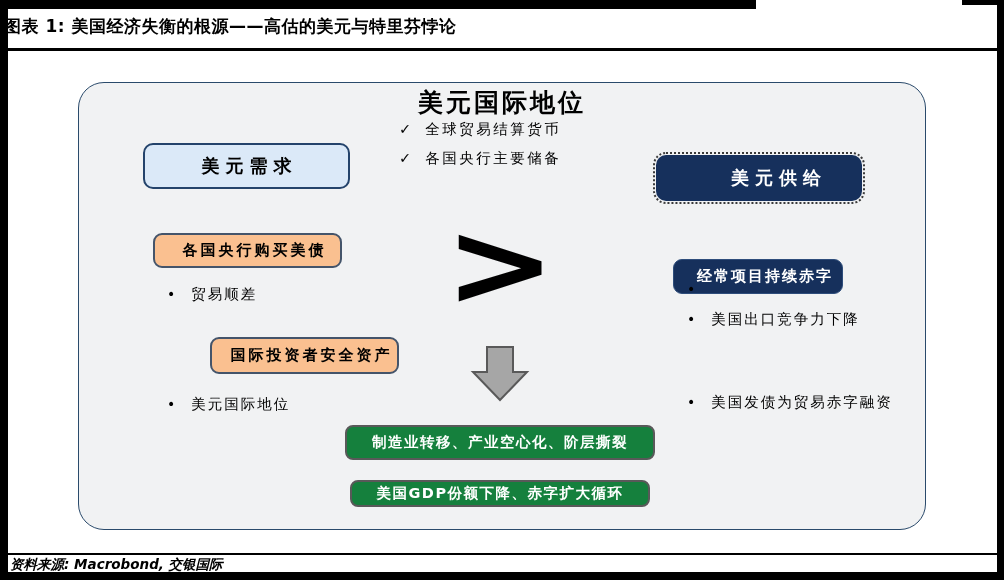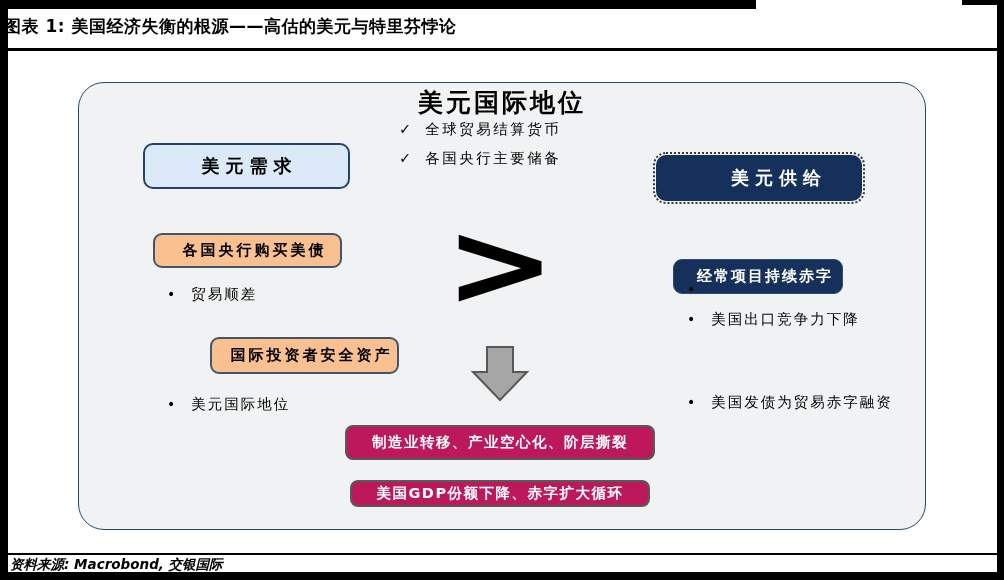--- a/index.html
+++ b/index.html
@@ -60,21 +60,21 @@
   .s-bullet-1 { left:687px; top:281px; }
   .s-bullet-2 { left:687px; top:310px; }
   .s-bullet-3 { left:687px; top:393px; }
 
   .gt-symbol { left:438px; top:212px; width:124px; height:104px;
     display:flex; align-items:center; justify-content:center;
     font-size:118px; font-weight:bold; line-height:1; transform:scaleX(1.12); }
 
   .down-arrow { left:470px; top:346px; }
 
-  .gray-box { background:#be185d; border:2px solid #595959; border-radius:8px;
+  .gray-box { background:#15803d; border:2px solid #595959; border-radius:8px;
     color:#fff; font-size:14.5px; font-weight:bold; letter-spacing:1.5px; }
   .gray-box-1 { left:345px; top:425px; width:310px; height:35px; }
   .gray-box-2 { left:350px; top:480px; width:300px; height:27px; }
 </style>
 </head>
 <body>
 
 <div class="page">
 
   <div class="abs bar top-bar"></div>

